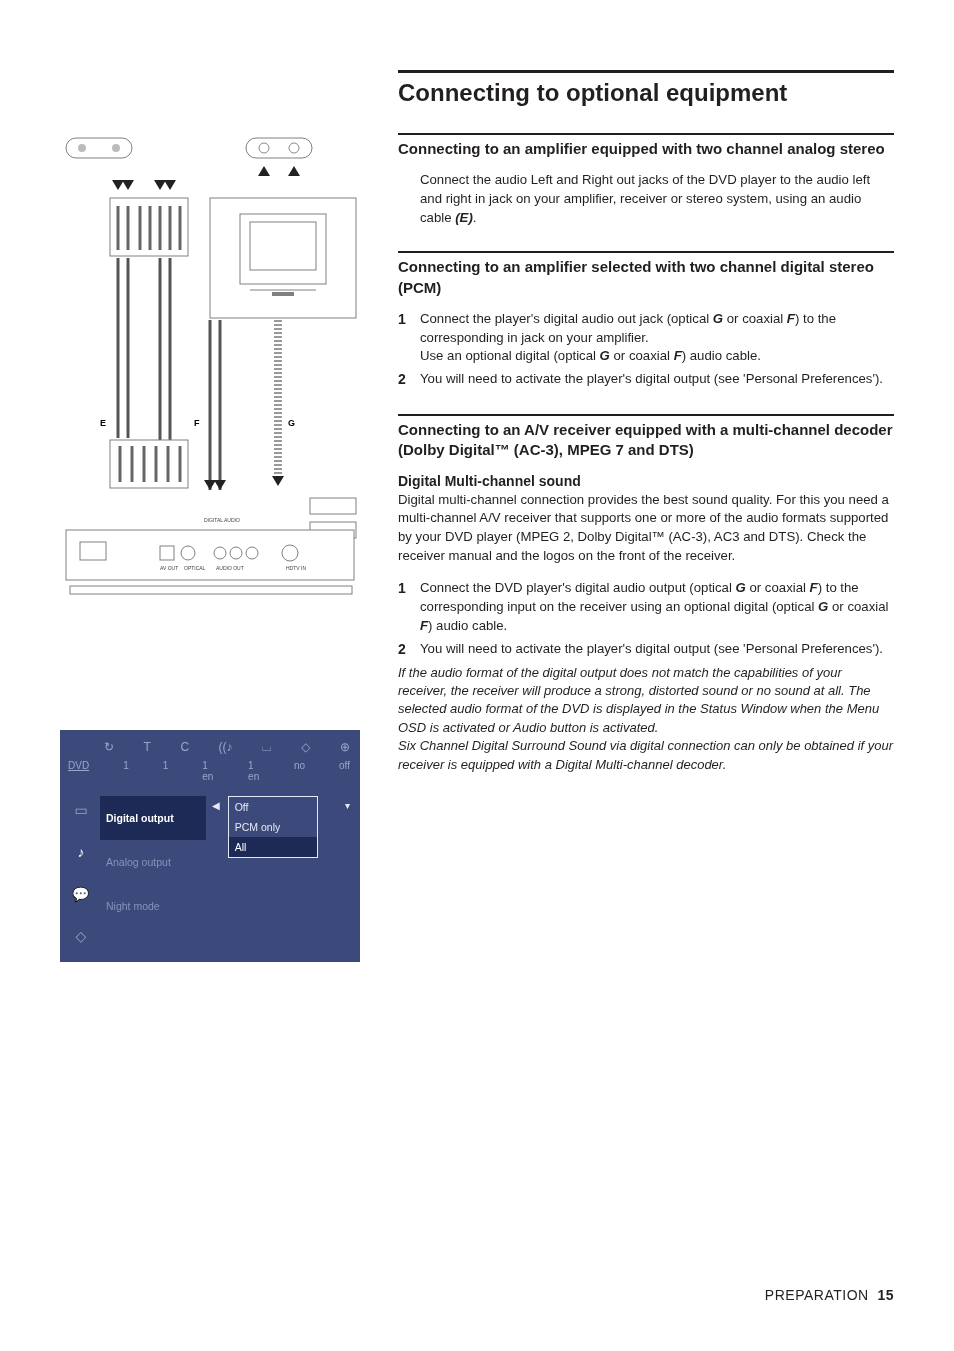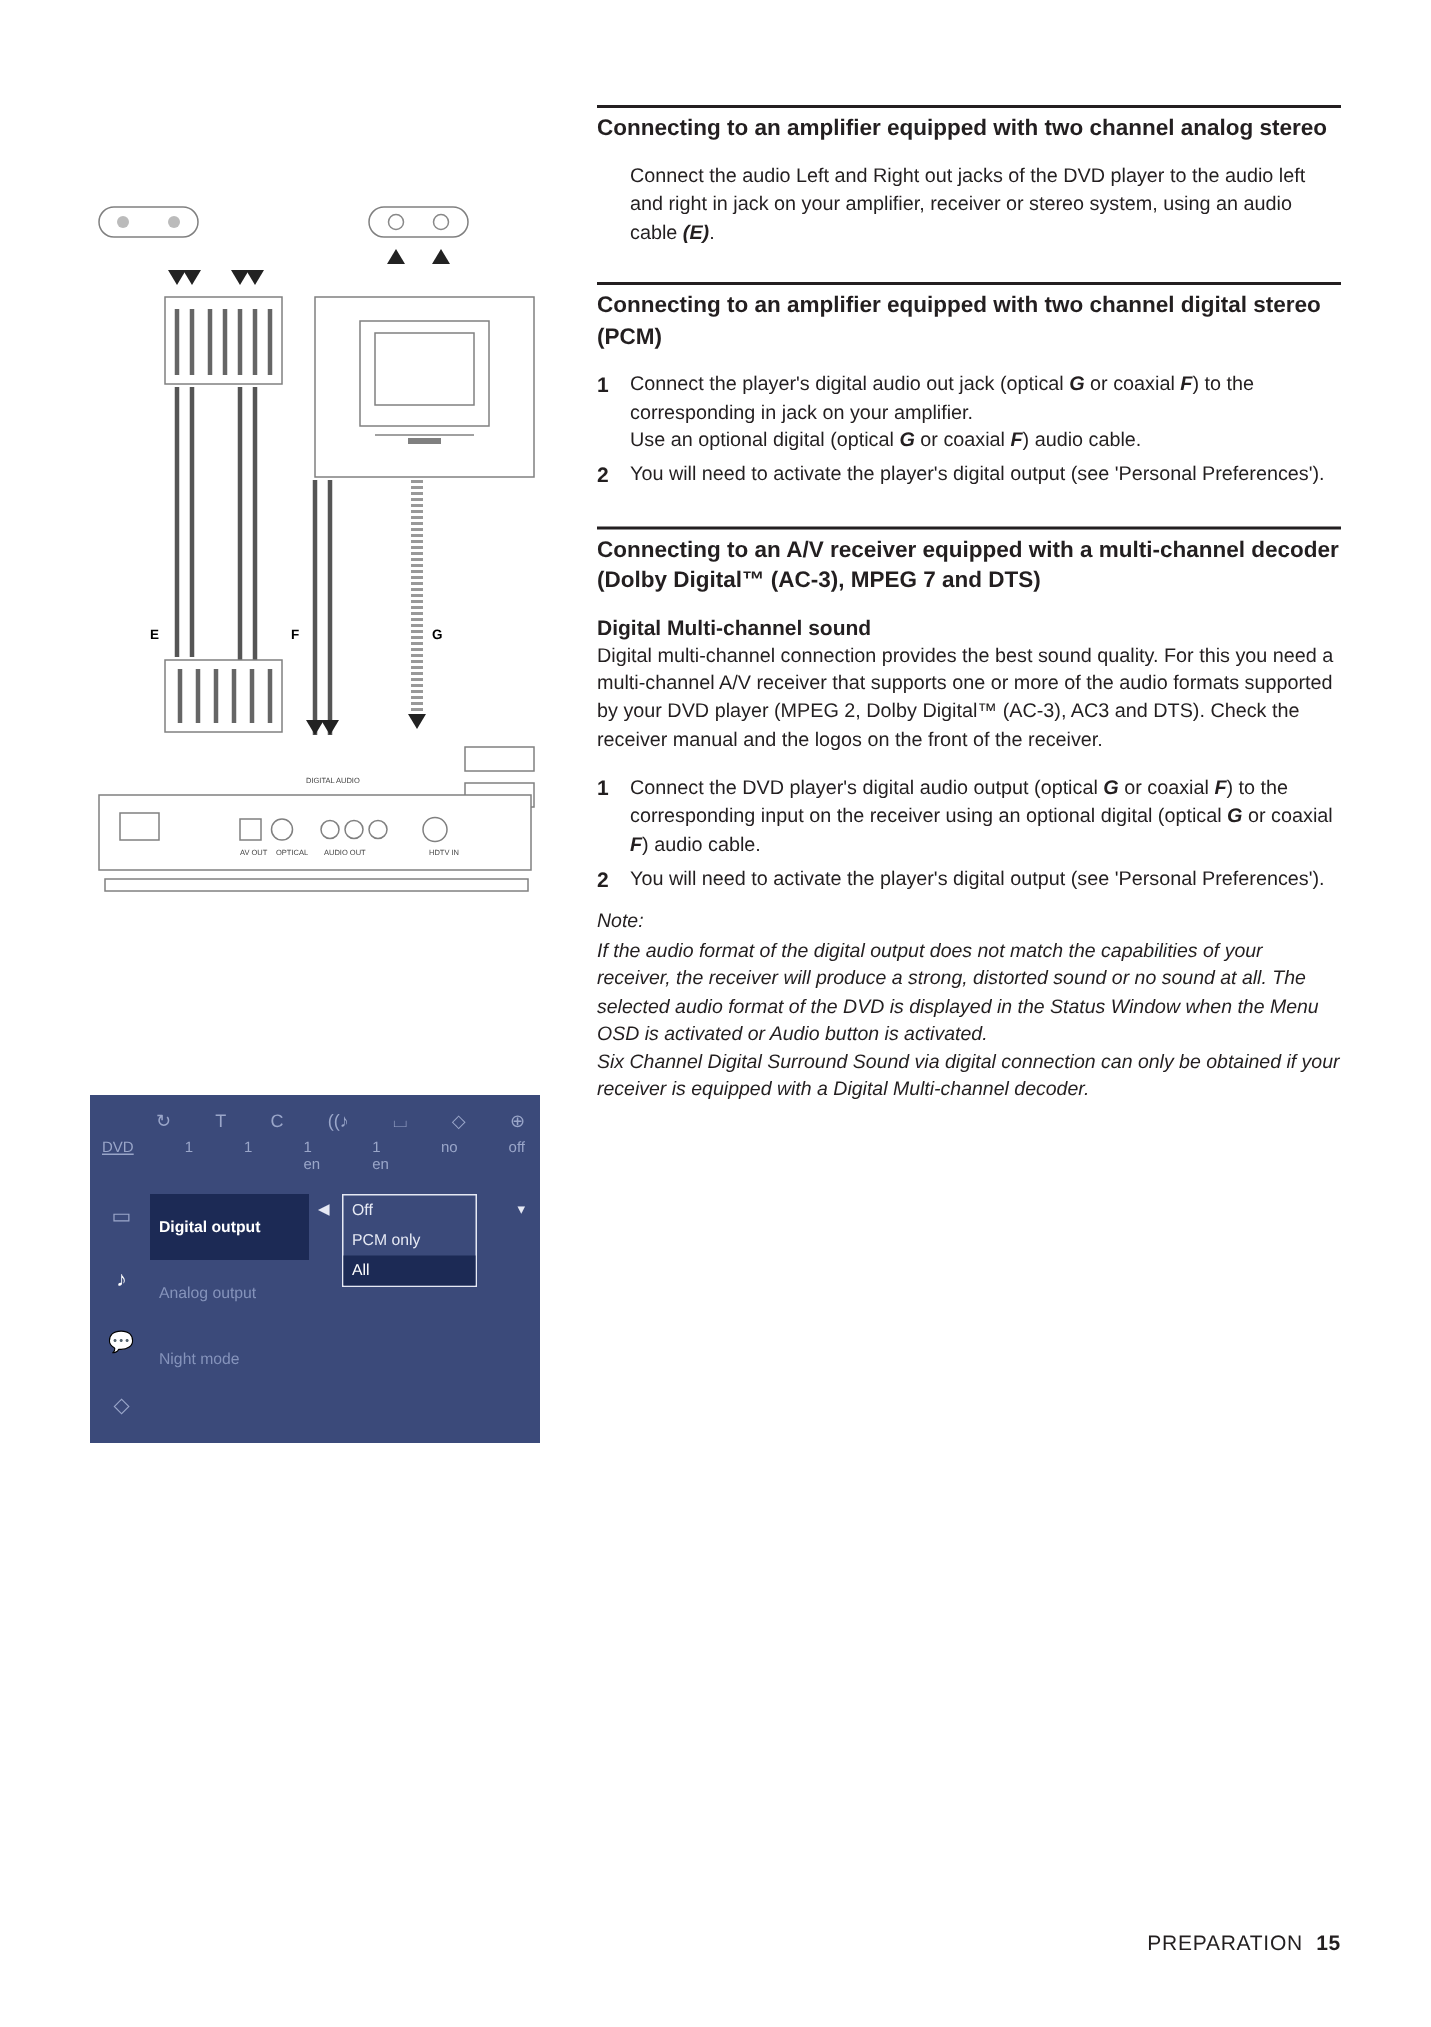--- a/index.html
+++ b/index.html
@@ -312,30 +312,31 @@
               <div class="opt sel">All</div>
             </div>
           </div>
           <span class="osd-arrow">▾</span>
         </div>
       </div>
     </div>
 
     <div class="right-col">
 
+      <h1>Connecting to optional equipment</h1>
 
       <div class="section">
         <h2 class="rule">Connecting to an amplifier equipped with two channel analog stereo</h2>
         <p class="body-text">
           <span>Connect the audio Left and Right out jacks of the DVD player to the audio left and right in jack on your amplifier, receiver or stereo system, using an audio cable </span><b><i>(E)</i></b><span>.</span>
         </p>
       </div>
 
       <div class="section">
-        <h2 class="rule">Connecting to an amplifier equipped with two channel digital stereo (PCM)</h2>
+        <h2 class="rule">Connecting to an amplifier selected with two channel digital stereo (PCM)</h2>
         <ol class="steps">
           <li>
             <span class="num">1</span>
             <span class="txt">
               <span>Connect the player's digital audio out jack (optical </span><b><i>G</i></b><span> or coaxial </span><b><i>F</i></b><span>) to the corresponding in jack on your amplifier.</span><br>
               <span>Use an optional digital (optical </span><b><i>G</i></b><span> or coaxial </span><b><i>F</i></b><span>) audio cable.</span>
             </span>
           </li>
           <li>
             <span class="num">2</span>
@@ -353,21 +354,20 @@
             <span class="num">1</span>
             <span class="txt">
               <span>Connect the DVD player's digital audio output (optical </span><b><i>G</i></b><span> or coaxial </span><b><i>F</i></b><span>) to the corresponding input on the receiver using an optional digital (optical </span><b><i>G</i></b><span> or coaxial </span><b><i>F</i></b><span>) audio cable.</span>
             </span>
           </li>
           <li>
             <span class="num">2</span>
             <span class="txt">You will need to activate the player's digital output (see 'Personal Preferences').</span>
           </li>
         </ol>
-        <p class="note-label">Note:</p>
         <p class="note-body">If the audio format of the digital output does not match the capabilities of your receiver, the receiver will produce a strong, distorted sound or no sound at all. The selected audio format of the DVD is displayed in the Status Window when the Menu OSD is activated or Audio button is activated.</p>
         <p class="note-body">Six Channel Digital Surround Sound via digital connection can only be obtained if your receiver is equipped with a Digital Multi-channel decoder.</p>
       </div>
 
     </div>
   </div>
 </div>
 
 <div class="footer">
   <span>PREPARATION</span>

